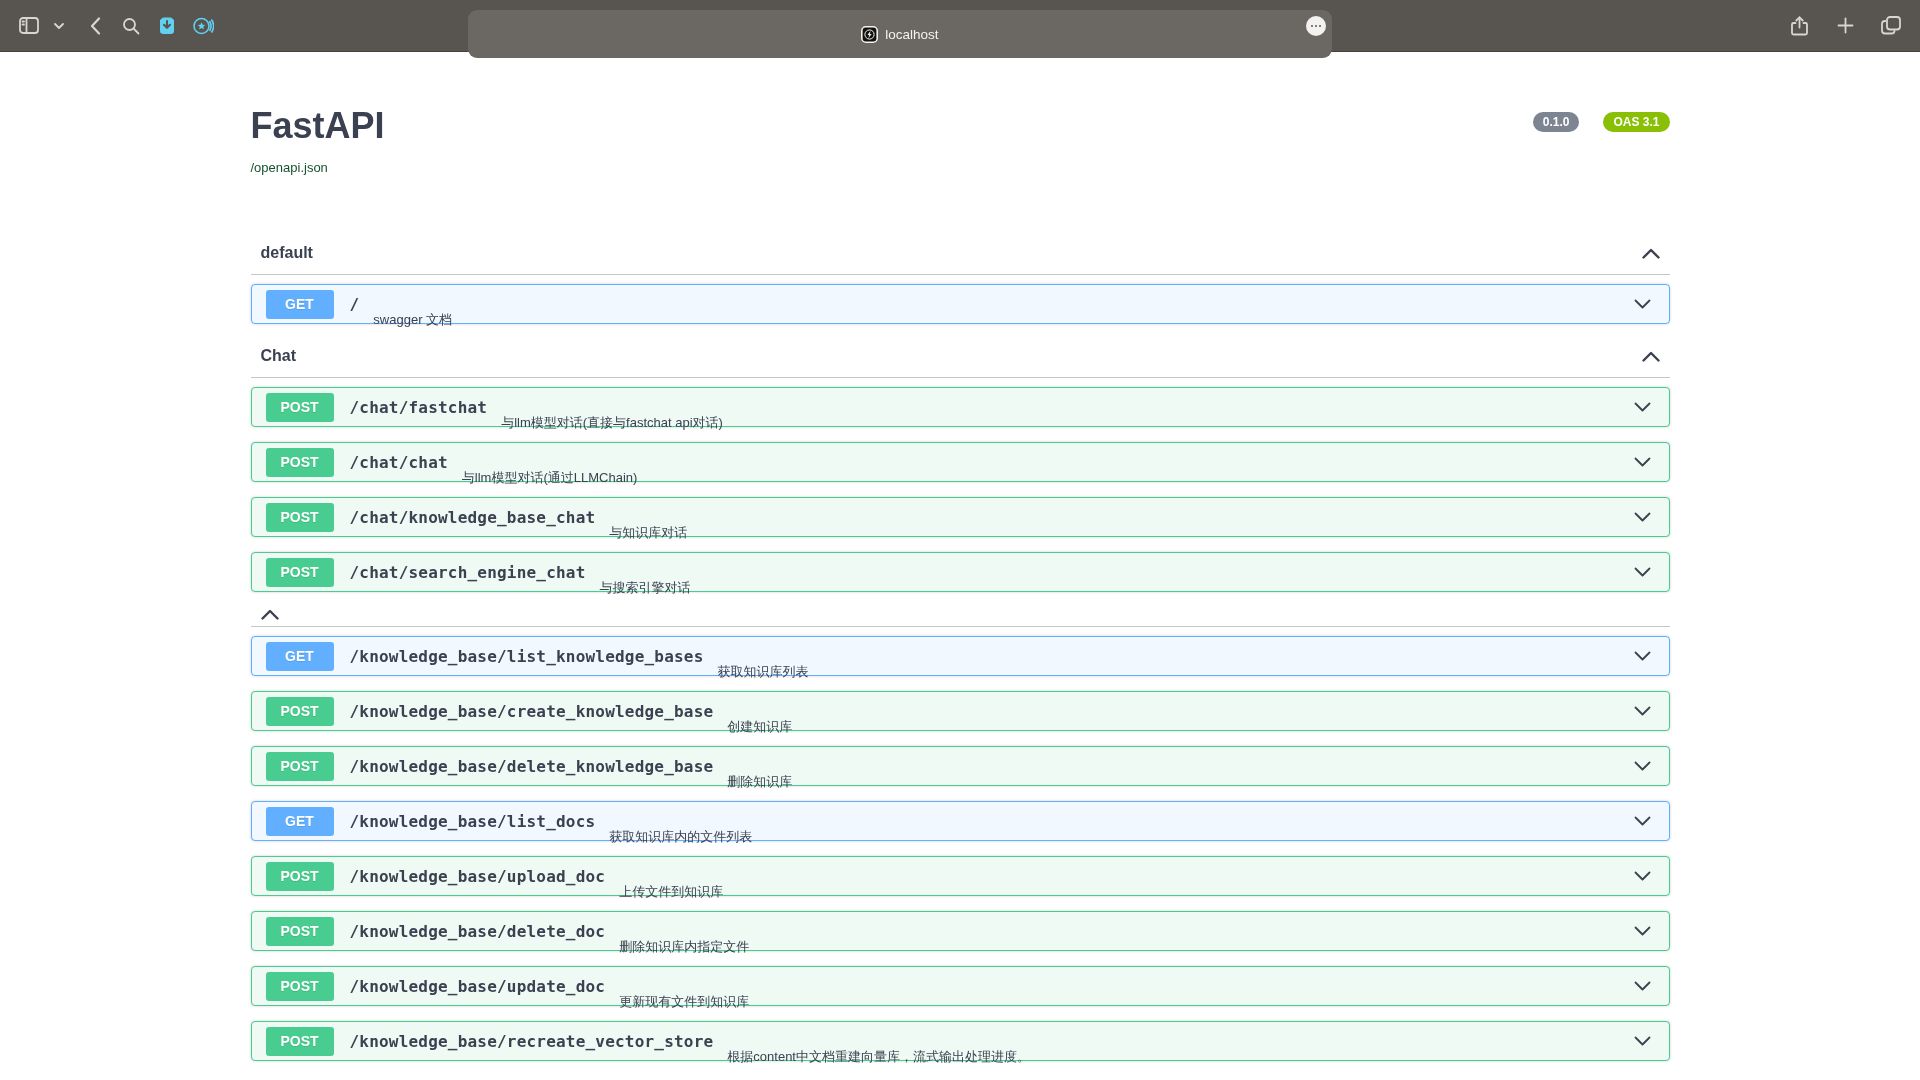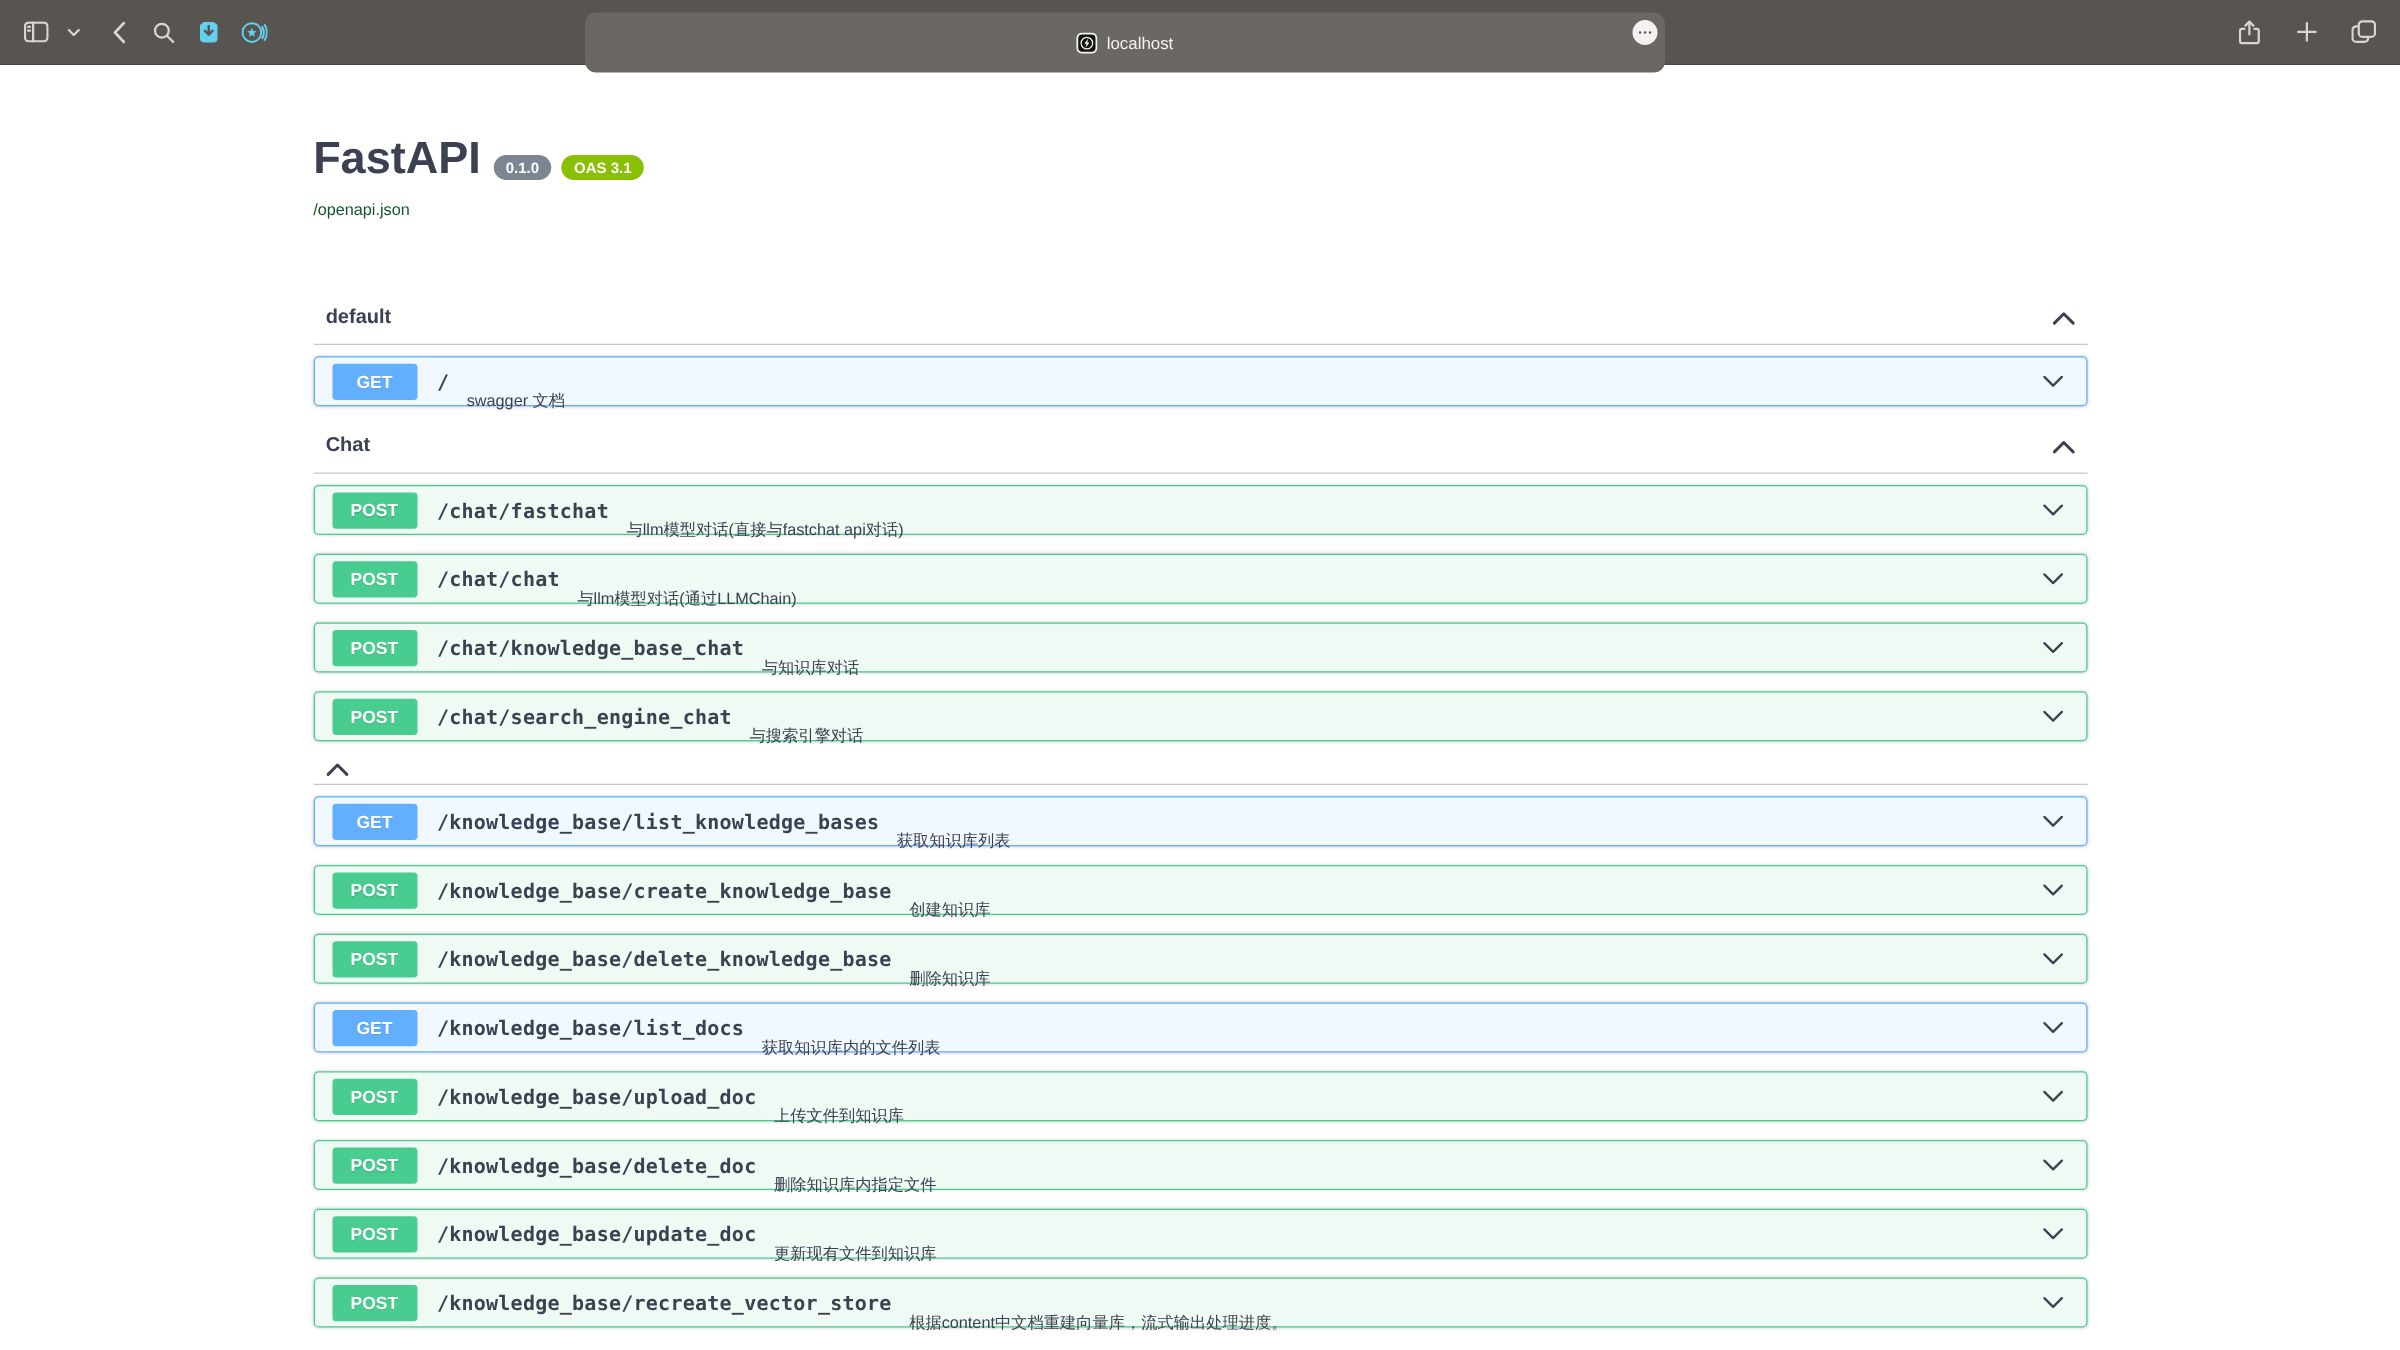--- a/index.html
+++ b/index.html
@@ -30,22 +30,22 @@
                border-radius:50%; background:#f4f2f0; display:flex;
                align-items:center; justify-content:center; gap:1.5px; }
   .page-menu i { width:2.6px; height:2.6px; border-radius:50%; background:#5c5855; }
 
   .tb-right { margin-left:auto; display:flex; align-items:center; gap:20px; }
 
   
   .swagger-wrap { width:1419px; margin:0 auto; }
   .info { margin-top:54px; }
   .title { font-size:36px; font-weight:bold; color:#3b4151; line-height:40px;
-           display:flex; align-items:flex-start; gap:10px; }
-  .title .pills { display:flex; gap:8px; margin-top:18px; }
+           display:flex; align-items:flex-start; gap:10px;justify-content:space-between; }
+  .title .pills { display:flex; gap:24px; margin-top:6px; }
   .pill { font-size:12px; font-weight:bold; color:#fff; border-radius:57px;
           padding:4px 10px; line-height:1; }
   .pill.version { background:#7d8492; }
   .pill.oas { background:#89bf04; }
   .spec-link { display:inline-block; margin-top:14px; font-size:13px;
                color:#14532d; text-decoration:none; }
 
   .sections { margin-top:60px; }
   .section { margin-bottom:10px; }
   .section-header { display:flex; align-items:center; justify-content:space-between;

